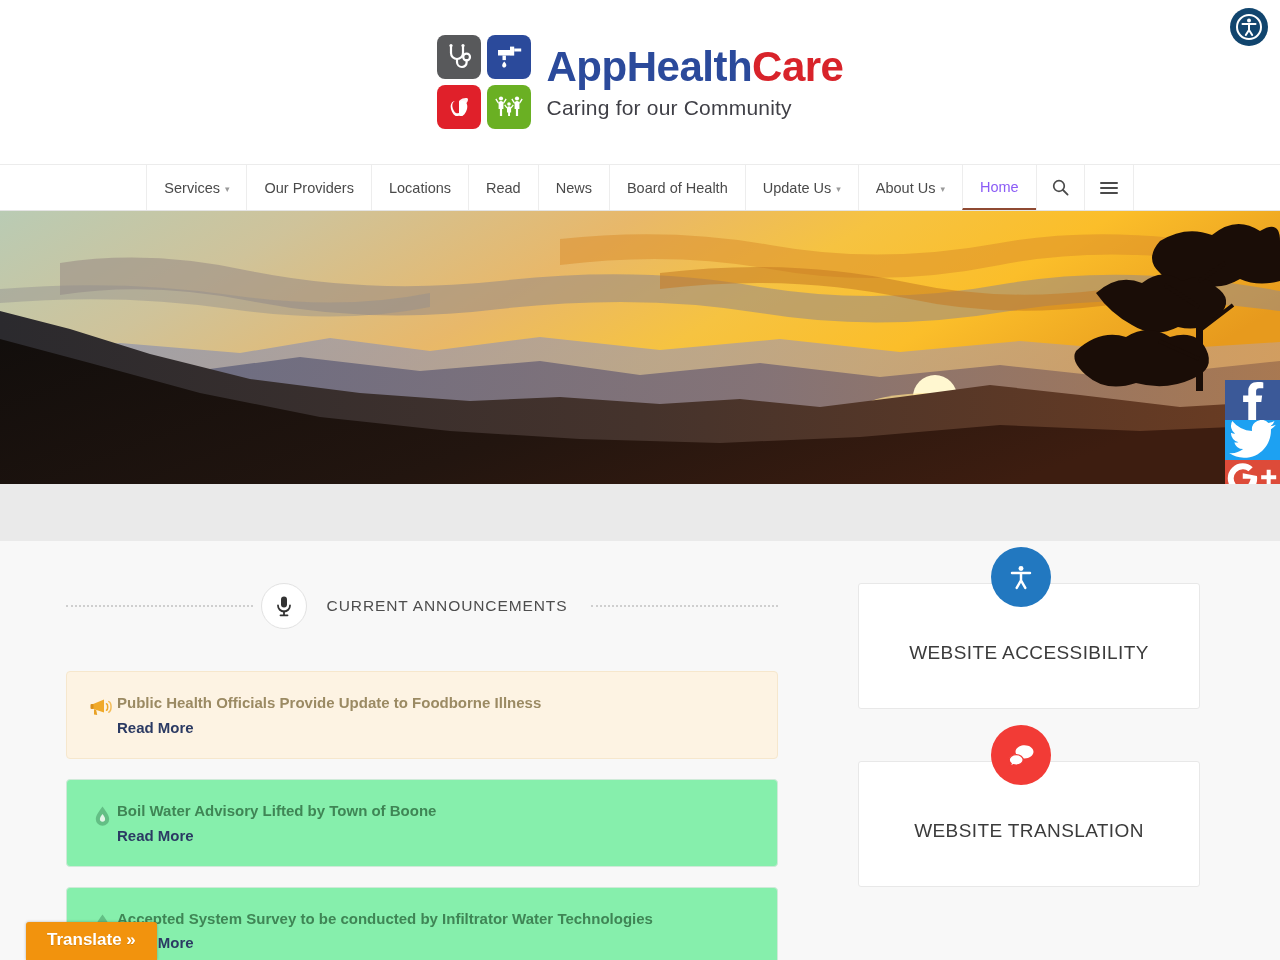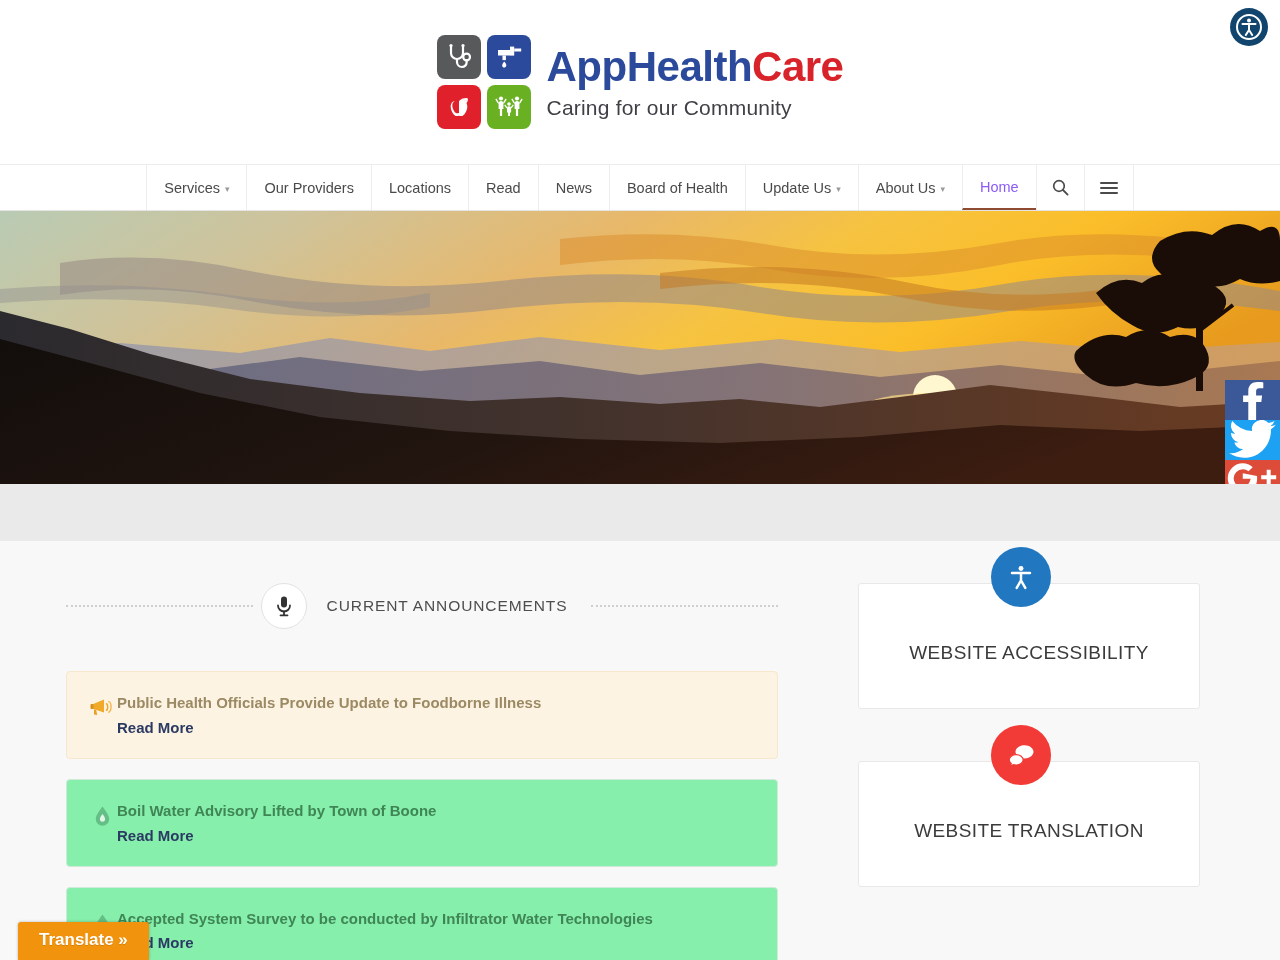--- a/index.html
+++ b/index.html
@@ -132,21 +132,21 @@
     padding: 58px 28px 26px; text-align: center;
   }
   .side-title {
     font-size: 19px; color: #3b3b3b; letter-spacing: 0.4px;
     font-weight: normal; margin-bottom: 18px;
   }
   .side-text { font-size: 14.8px; line-height: 1.62; color: #5d5d5d; }
 
   
   .translate-btn {
-    position: absolute; left: 18px; bottom: 0;
+    position: absolute; left: 26px; bottom: 0;
     background: #f2930d; color: #fff;
     font-size: 17px; font-weight: bold;
     padding: 8px 21px 10px; border-radius: 3px 3px 0 0;
     box-shadow: 0 0 3px rgba(0,0,0,.28);
     cursor: pointer; z-index: 60;
     text-shadow: 0 1px 0 rgba(0,0,0,.12);
   }
 </style>
 </head>
 <body>

